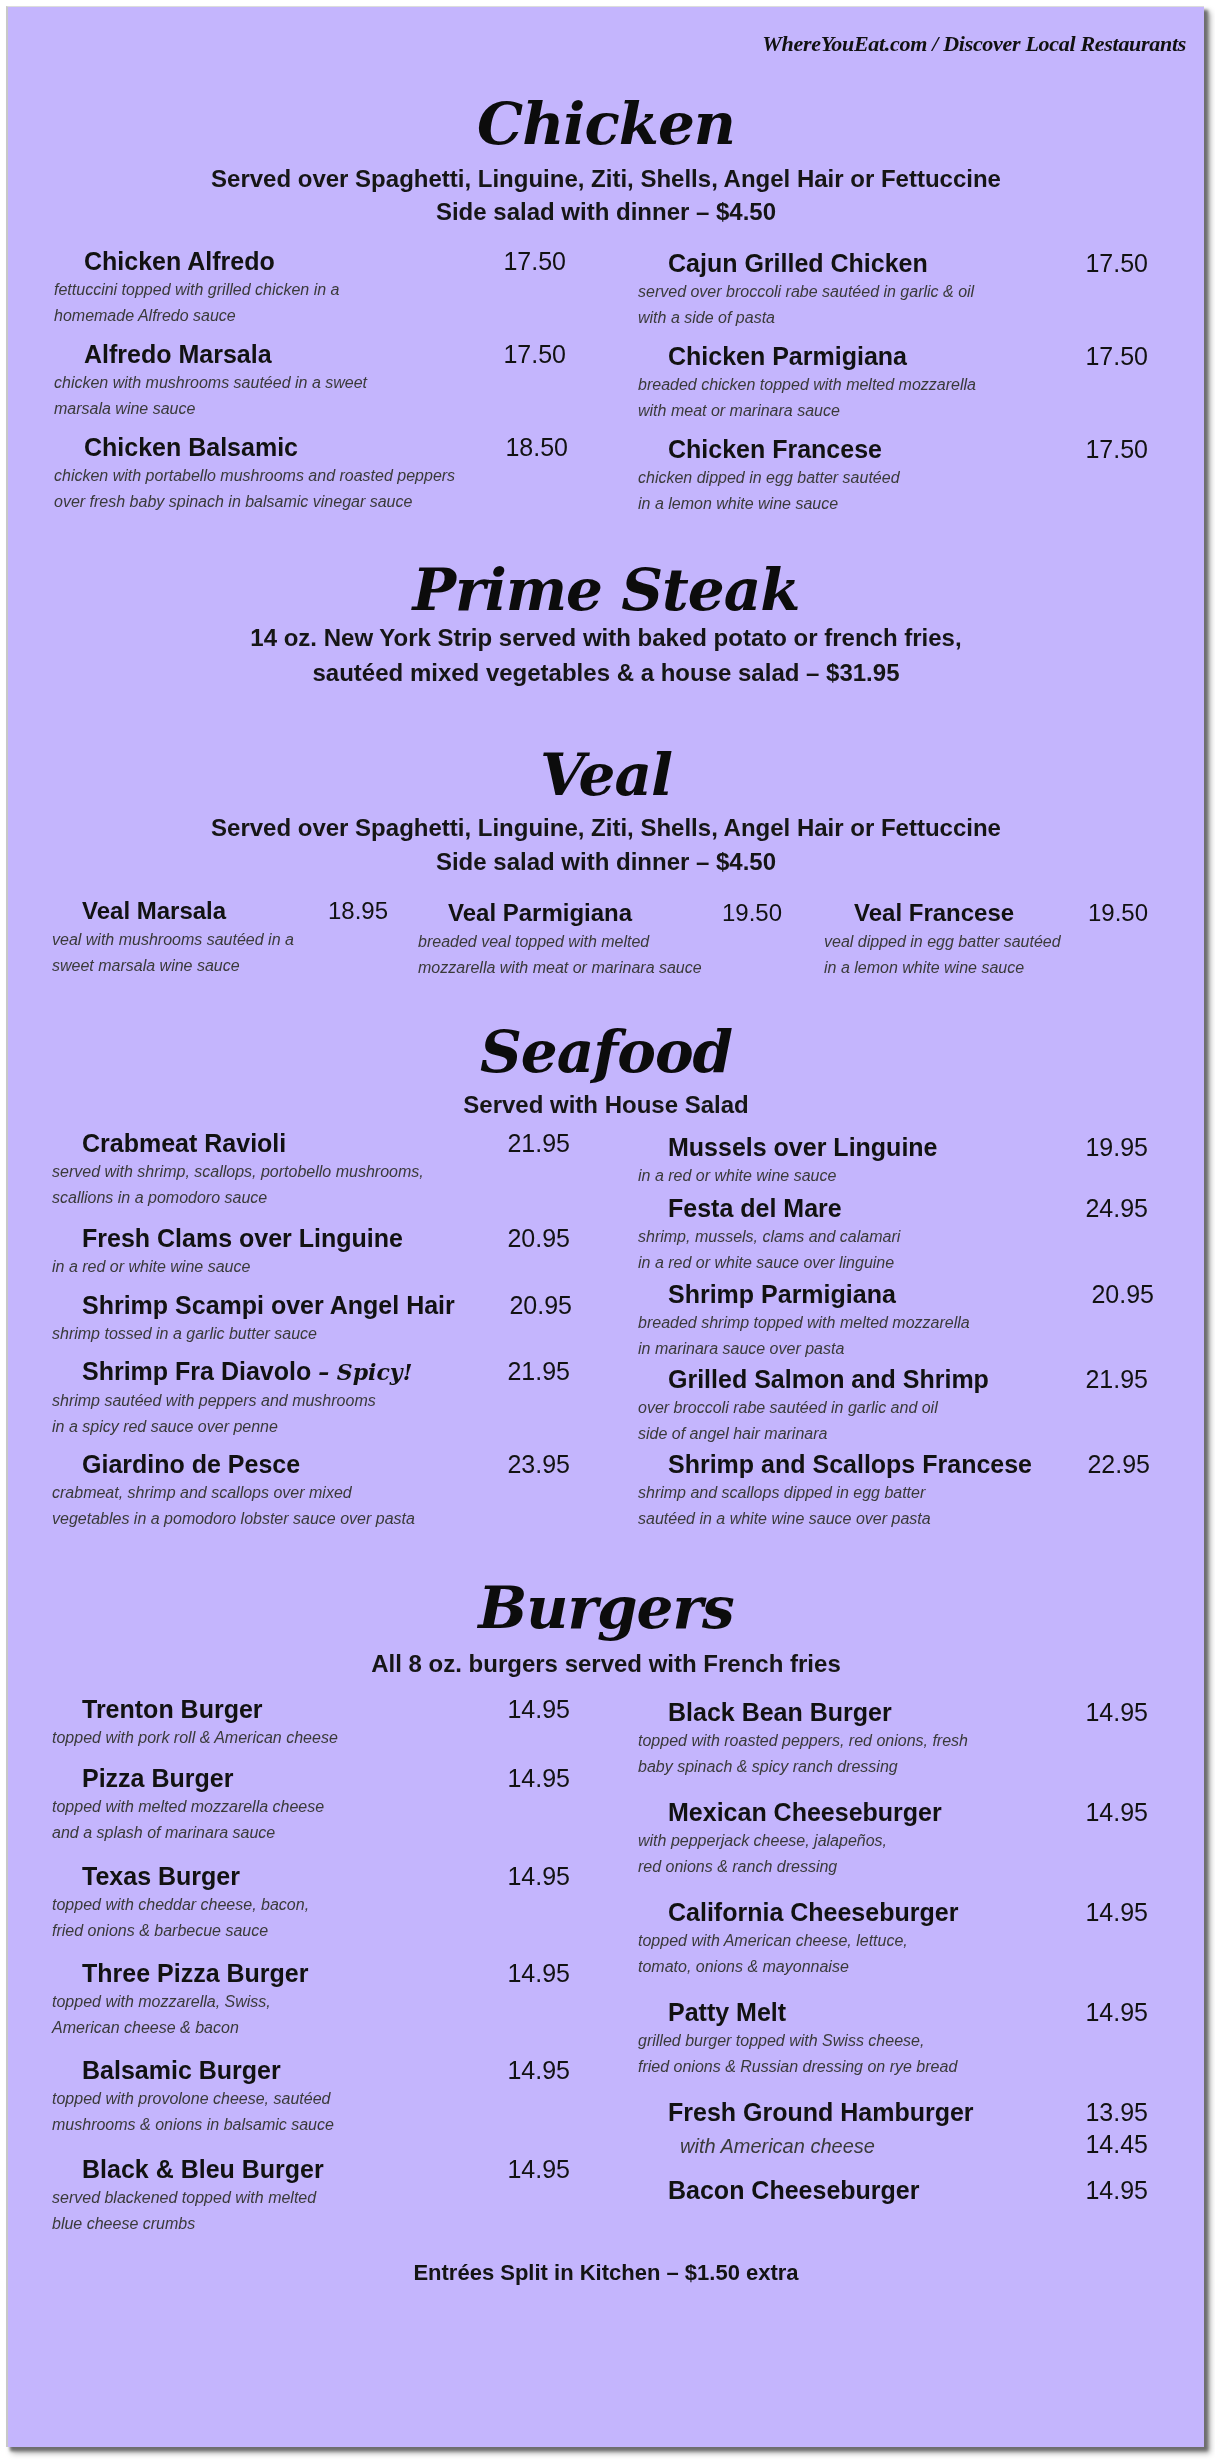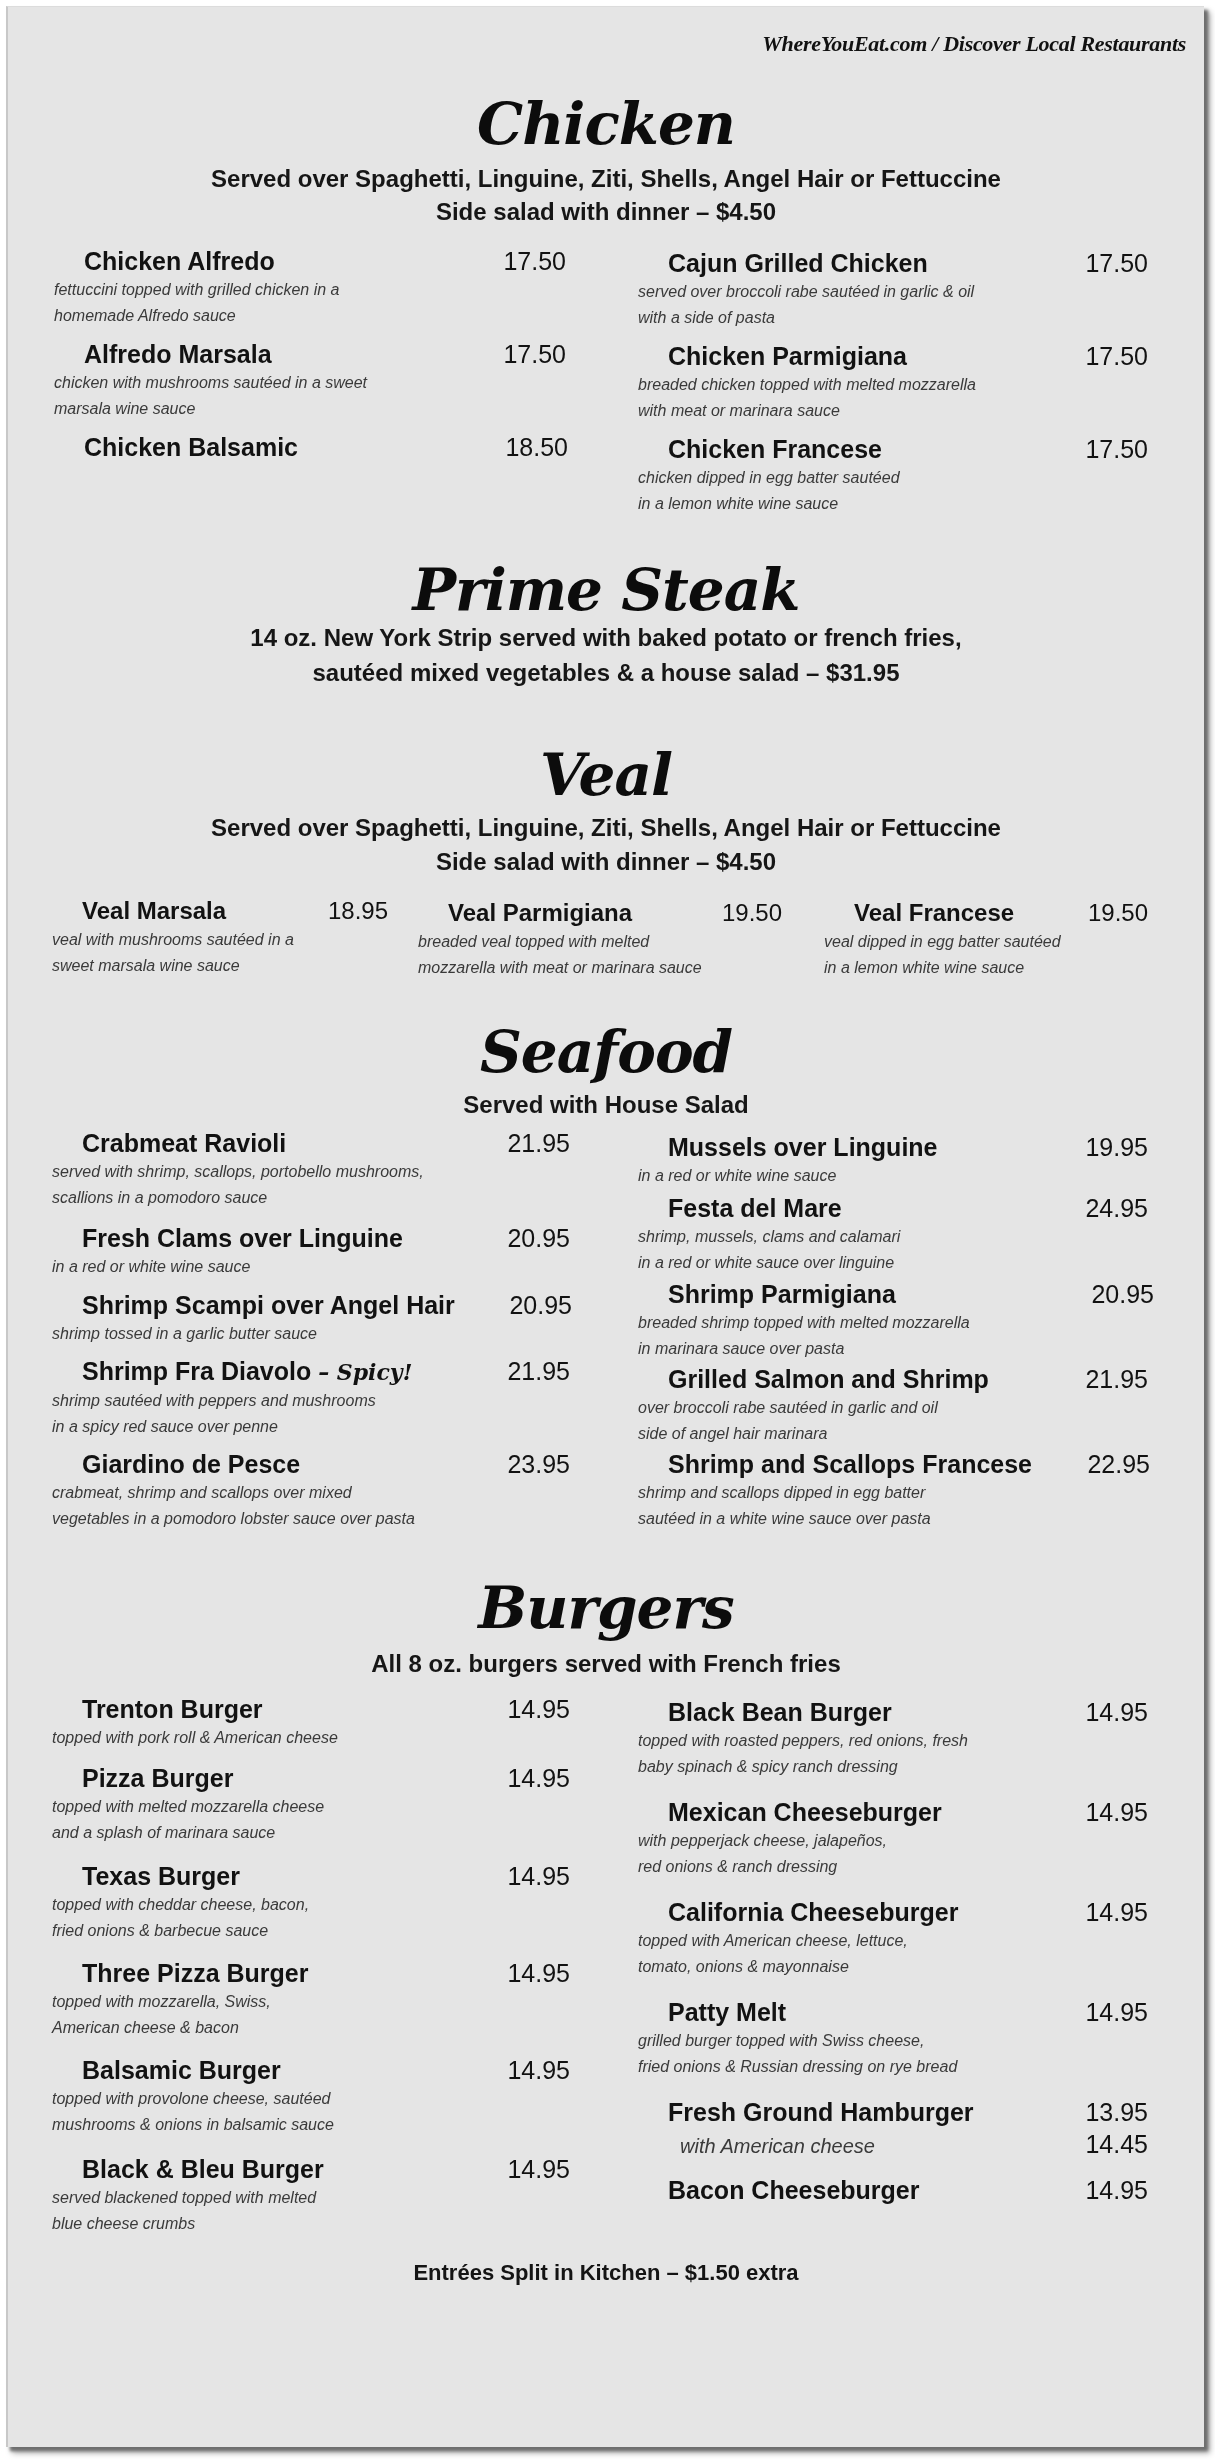--- a/index.html
+++ b/index.html
@@ -1,19 +1,19 @@
 <!DOCTYPE html>
 <html><head>
 <meta charset="utf-8">
 <style>
   html, body { margin: 0; padding: 0; background: #ffffff; }
   body { width: 1215px; height: 2460px; position: relative; overflow: hidden; }
   .page {
     position: absolute; left: 6px; top: 6px; width: 1196px; height: 2440px;
-    background: #e5e5e5;
+    background: #c4b5fd;
     border-left: 2px solid #c8c8c8; border-top: 1px solid #dcdcdc;
     box-shadow: 4px 4px 3px #6e6e6e, 6px 6px 6px rgba(0,0,0,0.35);
     font-family: "Liberation Sans", sans-serif; color: #141414;
   }
   .site-credit {
     position: absolute; right: 18px; top: 24px;
     font-family: "Liberation Serif", serif; font-style: italic; font-weight: bold;
     font-size: 22px; letter-spacing: -0.3px; color: #111;
   }
   .section-title {
@@ -66,20 +66,22 @@
         <span class="item-price">17.50</span>
       </div>
     <div class="item-desc">chicken with mushrooms sautéed in a sweet
 marsala wine sauce</div>
   </div>
   <div class="item" style="left:46px; top:424px; width:514px">
     <div class="item-row">
         <span class="item-name">Chicken Balsamic</span>
         <span class="item-price">18.50</span>
       </div>
+    <div class="item-desc">chicken with portabello mushrooms and roasted peppers
+over fresh baby spinach in balsamic vinegar sauce</div>
   </div>
 
   <div class="item" style="left:630px; top:240px; width:510px">
     <div class="item-row">
         <span class="item-name">Cajun Grilled Chicken</span>
         <span class="item-price">17.50</span>
       </div>
     <div class="item-desc">served over broccoli rabe sautéed in garlic &amp; oil
 with a side of pasta</div>
   </div>

